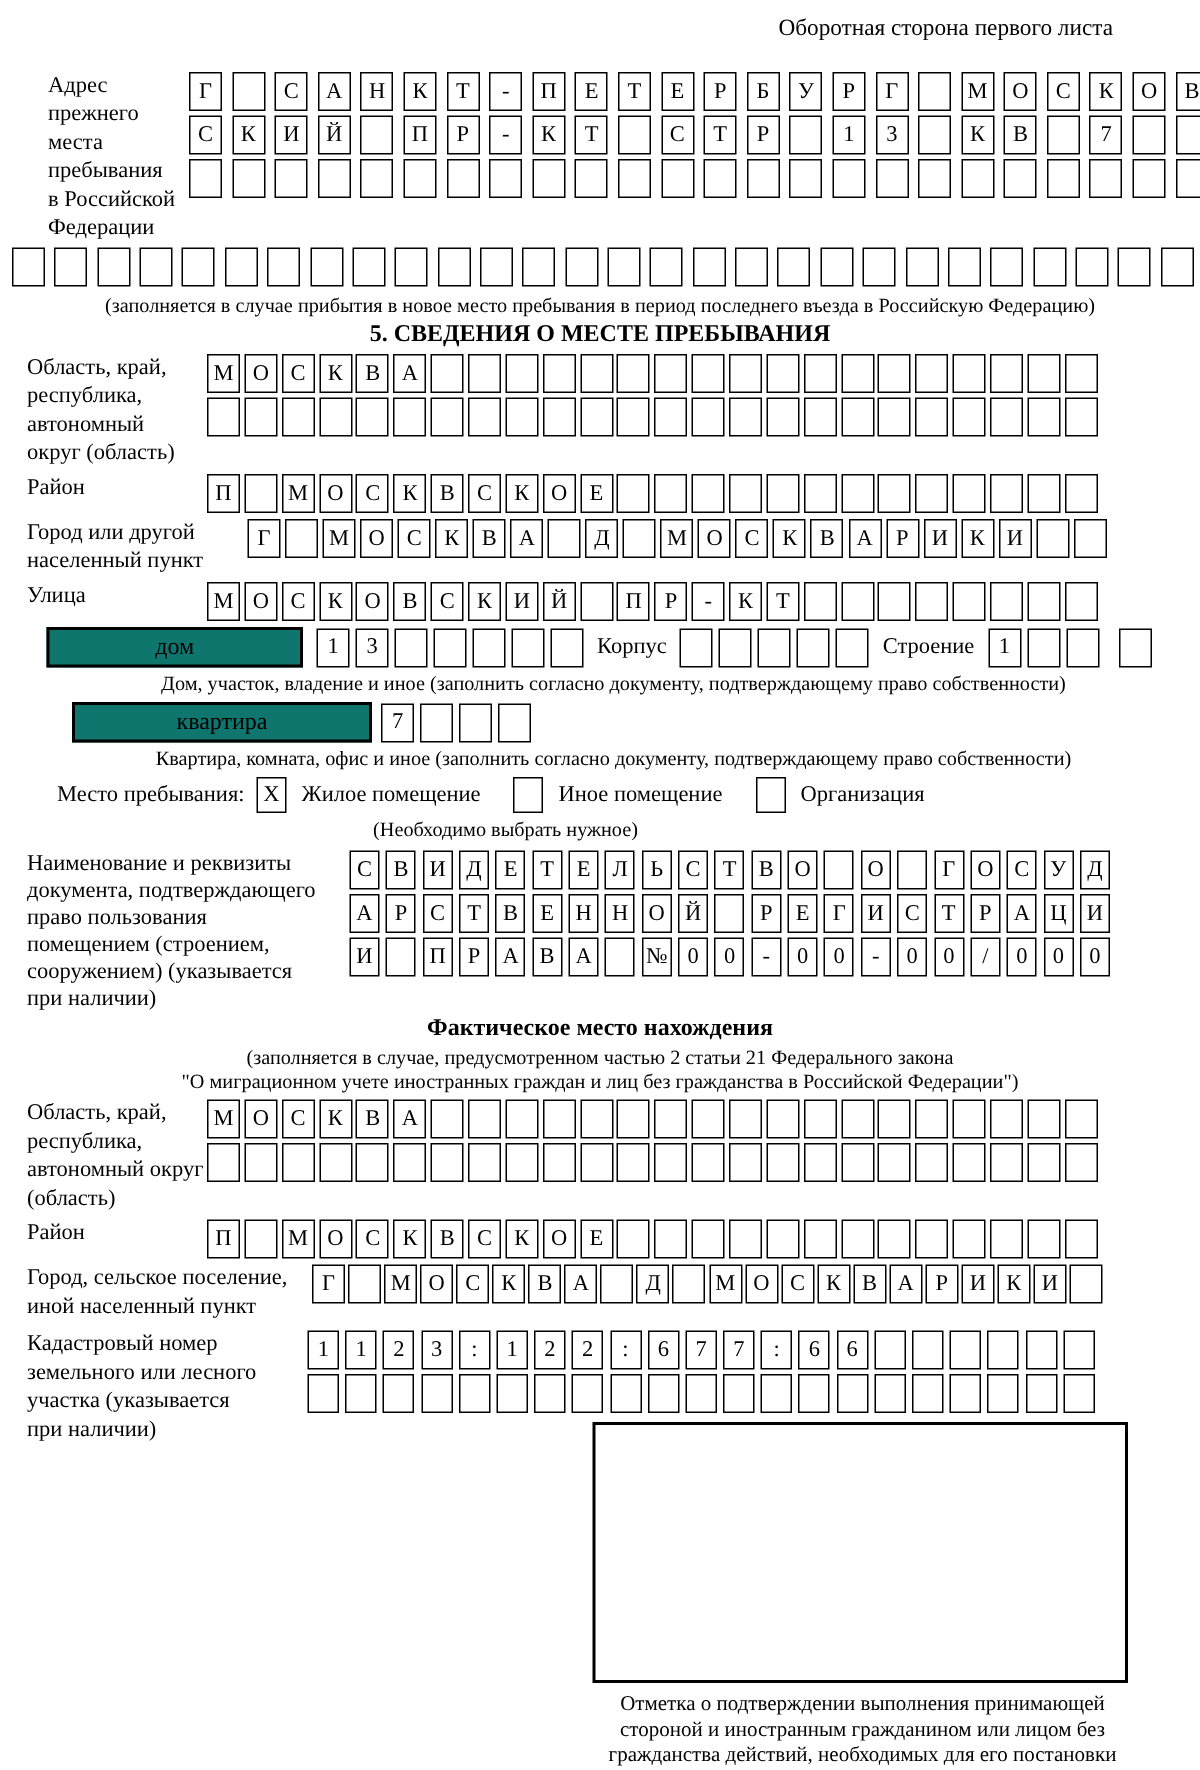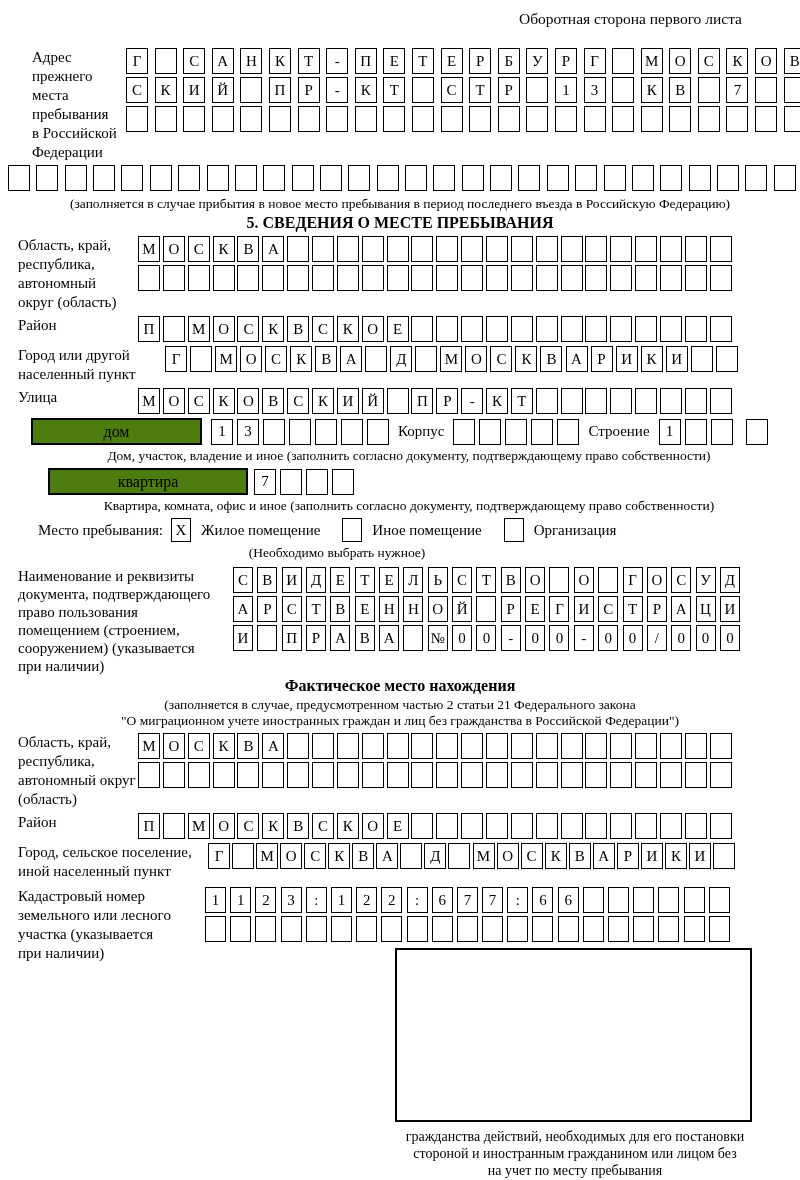--- a/index.html
+++ b/index.html
@@ -35,21 +35,21 @@
   .w-doc .cell{width:20px;}
   .w-kad .cell{width:21px;}
   .row-full{width:788px;margin:3px 0 0 8px;}
   .caption{font-size:13.5px;margin-top:5px;text-align:center;line-height:16px;}
   .caption-left{text-align:center;margin-top:3px;margin-left:18px;}
   .h-bold{font-size:16px;font-weight:bold;text-align:center;margin-top:2px;}
   .cap2{font-size:13.5px;text-align:center;line-height:16px;margin-top:2px;}
   
   .houserow{display:flex;align-items:center;margin-left:31px;margin-top:4px;}
   .widebox{box-sizing:border-box;border:2px solid #000;height:27px;
-    display:flex;align-items:center;justify-content:center;font-size:16px;background:#4d7c0f;}
+    display:flex;align-items:center;justify-content:center;font-size:16px;background:#0f766e;}
   .dom-box{width:171px;margin-right:9px;}
   .kv-box{width:200px;margin-right:6px;margin-left:17px;}
   .cells-dom{width:178px;}
   .cells-korpus{width:126px;}
   .cells-stroenie{width:74px;}
   .cells-tail{width:22px;margin-left:13px;}
   .cells-kv{width:100px;}
   .inline-label{font-size:15px;margin:0 9px;white-space:nowrap;}
   
   .mesto-row{display:flex;align-items:center;margin:4px 0 0 38px;font-size:15px;}
@@ -661,16 +661,17 @@
         <span class="cell"></span>
         <span class="cell"></span>
         <span class="cell"></span>
         <span class="cell"></span>
       </div>
   </div>
 </div>
 
 <div class="stamp-box"></div>
 <div class="stamp-cap">
+    <div>Отметка о подтверждении выполнения принимающей</div>
+    <div>стороной и иностранным гражданином или лицом без</div>
     <div>гражданства действий, необходимых для его постановки</div>
-    <div>стороной и иностранным гражданином или лицом без</div>
     <div>на учет по месту пребывания</div>
   </div>
 
 </body></html>

